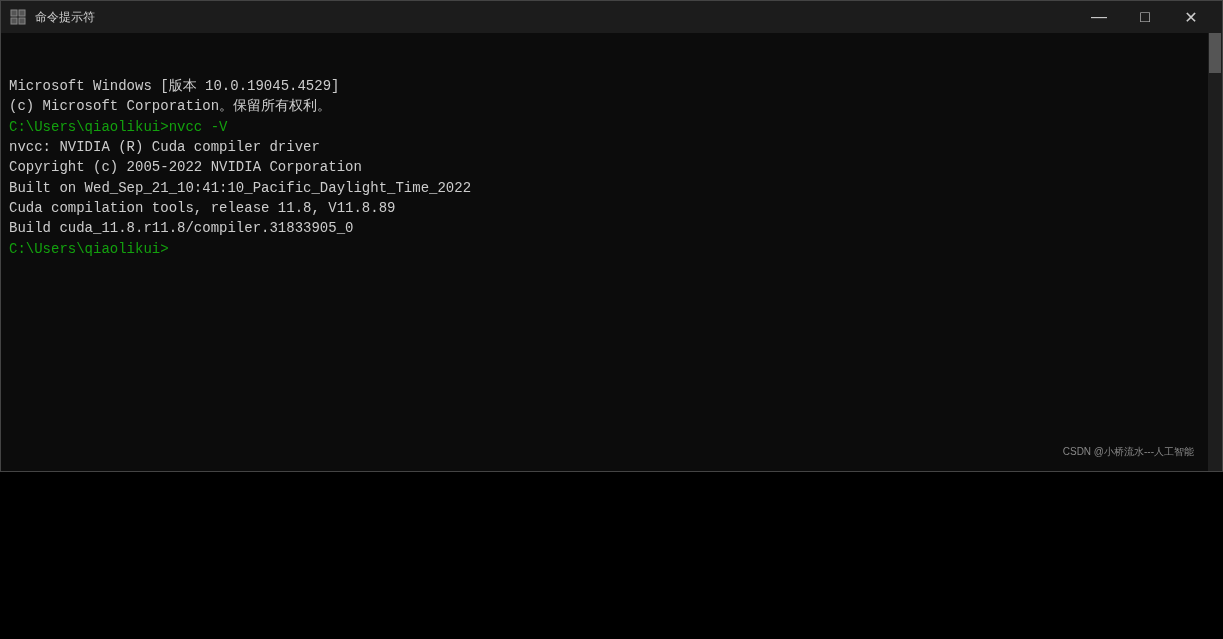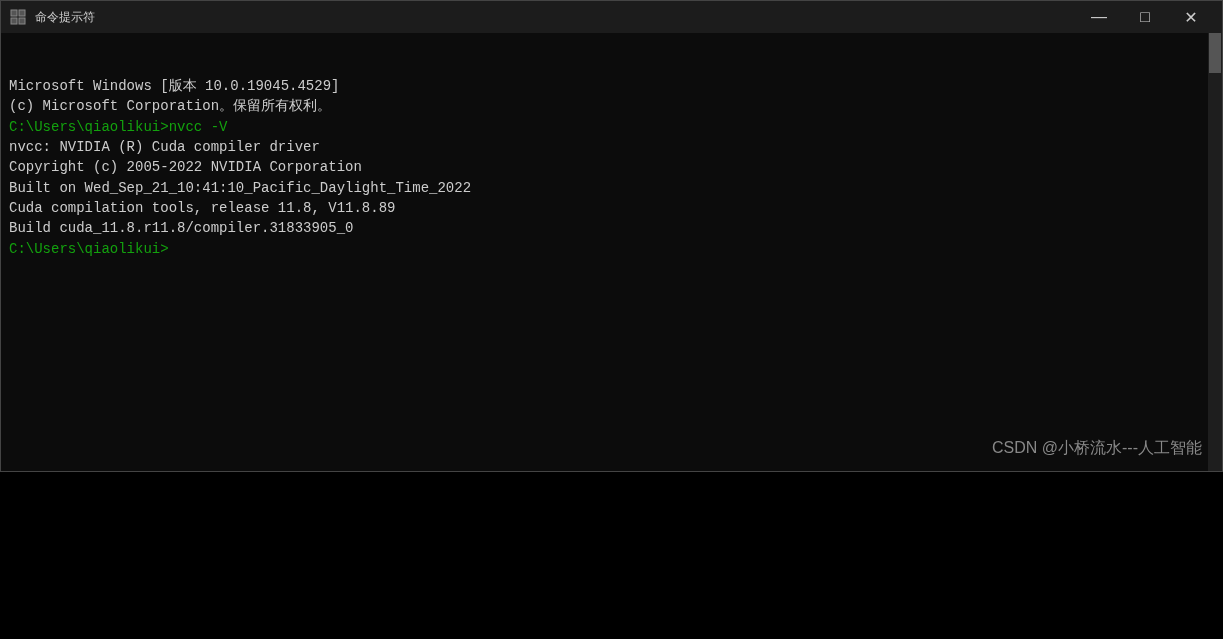--- a/index.html
+++ b/index.html
@@ -103,23 +103,23 @@
     .scrollbar-thumb {
       width: 12px;
       height: 40px;
       background: #555;
       margin-top: 0;
     }
 
     .watermark {
       position: absolute;
       bottom: 12px;
-      right: 20px;
+      right: 28px;
       color: #888888;
-      font-size: 16px;
+      font-size: 10px;
       font-family: 'Microsoft YaHei', 'SimHei', sans-serif;
     }
 
     .line {
       display: block;
       line-height: 1.45;
     }
   </style>
 </head>
 <body>

